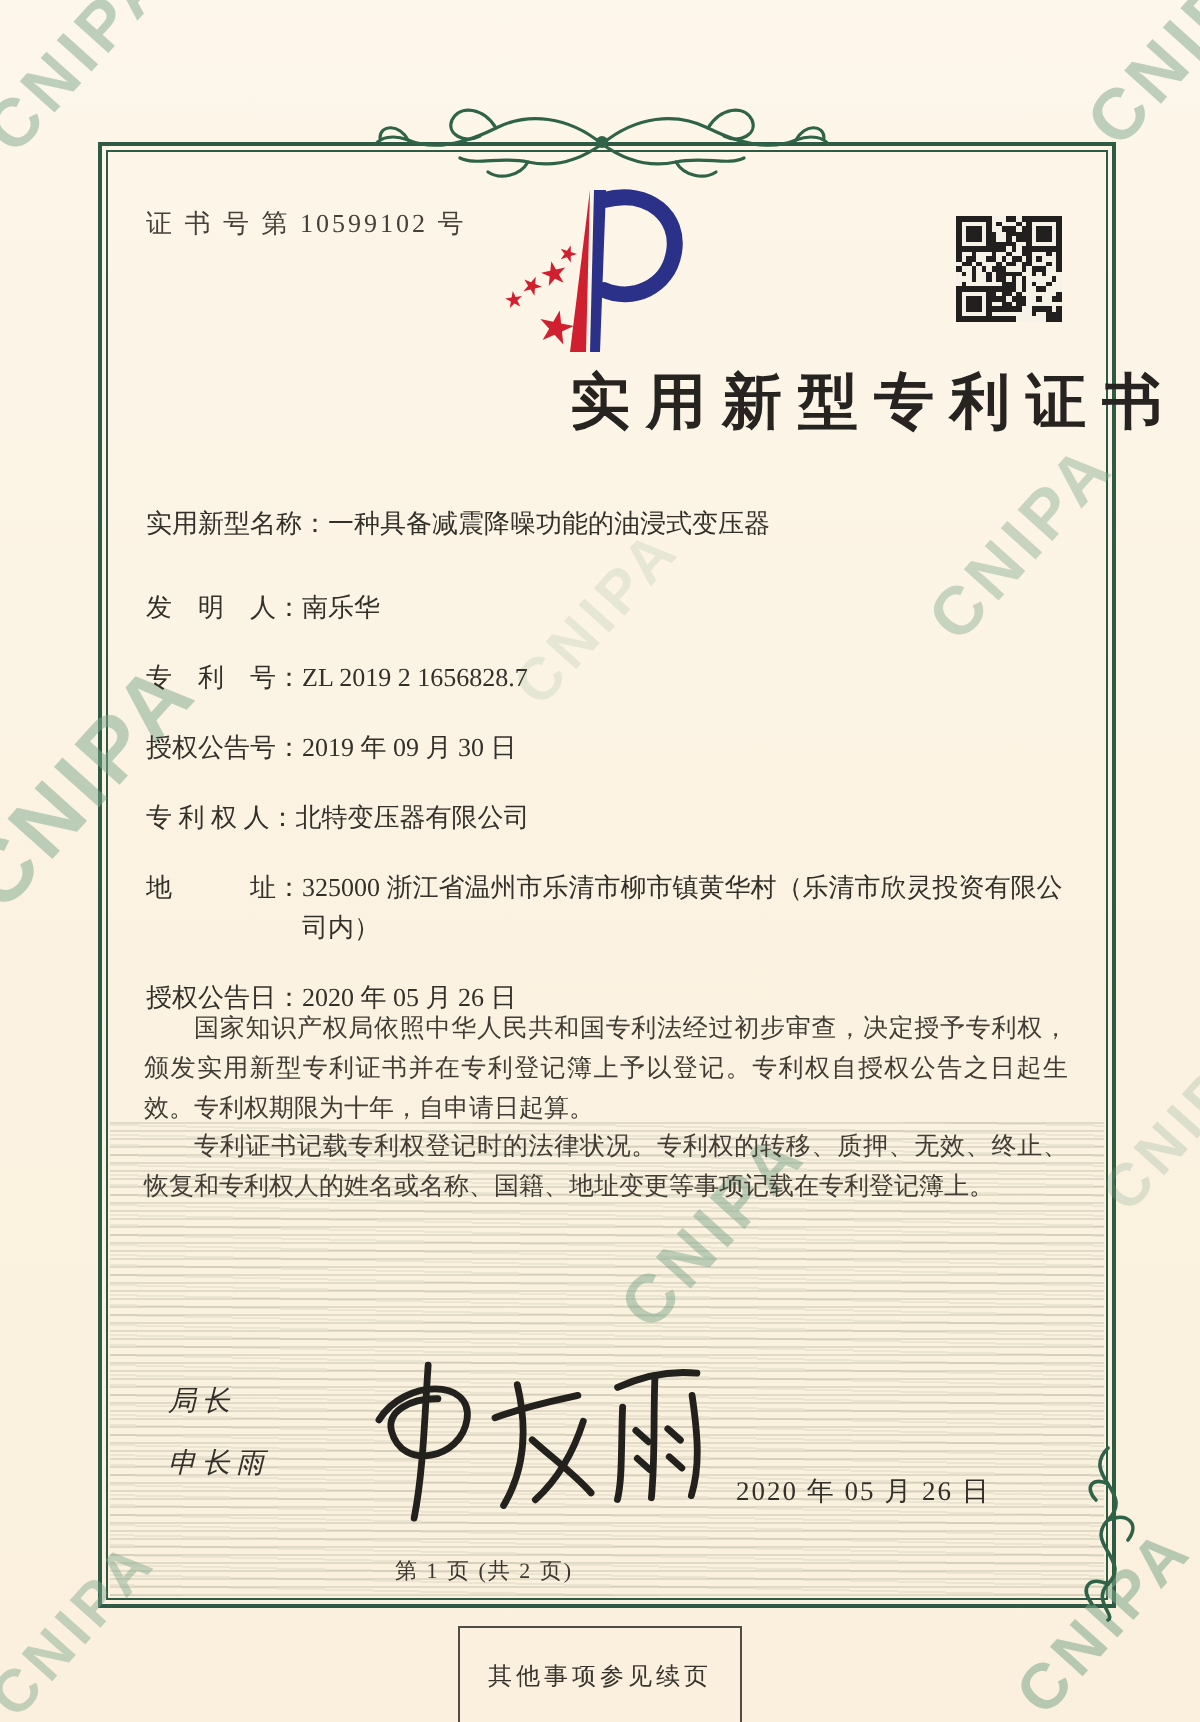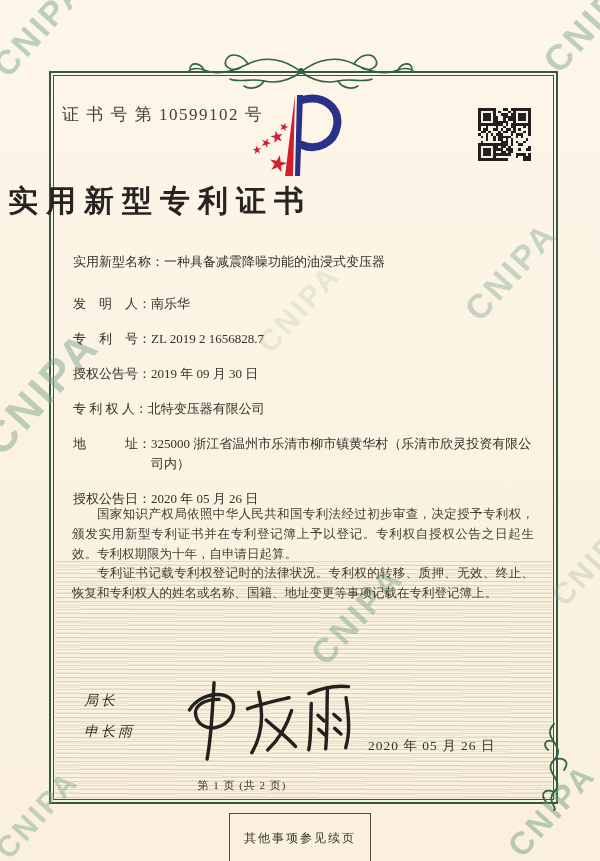--- a/index.html
+++ b/index.html
@@ -26,29 +26,29 @@
          border:2px solid #2e5a46;z-index:0;}
   .frame::before{content:"";position:absolute;left:2px;top:2px;right:2px;bottom:2px;
          border:1px solid #2e5a46;}
   .guilloche{position:absolute;left:4px;right:4px;top:488px;bottom:4px;
          background:
            repeating-linear-gradient(0deg,rgba(130,140,110,.22) 0 1px,transparent 1px 4px),
            repeating-linear-gradient(1.2deg,rgba(130,140,110,.12) 0 1px,transparent 1px 5px);}
   .ornament-top{position:absolute;left:186px;top:50px;z-index:2;}
   .ornament-corner{position:absolute;left:534px;top:722px;z-index:2;}
   
-  .cert-no{position:absolute;left:62px;top:103px;font-size:17px;letter-spacing:1.5px;
+  .cert-no{position:absolute;left:73px;top:103px;font-size:13px;letter-spacing:1.5px;
            color:#45413a;z-index:2;text-align:center;}
   .logo{position:absolute;left:243px;top:88px;z-index:2;}
   .qr{position:absolute;left:478px;top:108px;width:53px;height:53px;z-index:2;
       display:grid;grid-template-columns:repeat(21,1fr);grid-template-rows:repeat(21,1fr);
       background:#f7f2e8;}
   .qrm{background:transparent;}
   .qrm.d{background:#21201e;}
-  .title{position:absolute;left:0;top:181px;width:589px;margin:0;text-align:left;
+  .title{position:absolute;left:0;top:181px;width:589px;margin:0;text-align:right;
          font-size:30px;font-weight:700;letter-spacing:8px;text-indent:8px;color:#262320;z-index:2;}
   
   .fields{position:absolute;left:73px;top:252px;width:462px;font-size:13px;z-index:2;}
   .field-row{display:flex;margin-bottom:15px;line-height:20px;}
   .field-row.gap-lg{margin-bottom:22px;}
   .f-label{white-space:pre;flex:none;}
   .f-value{flex:1;}
   .grant-row{position:relative;margin-top:0;line-height:20px;}
   .grant-right{position:absolute;left:237px;top:0;white-space:nowrap;}
   

